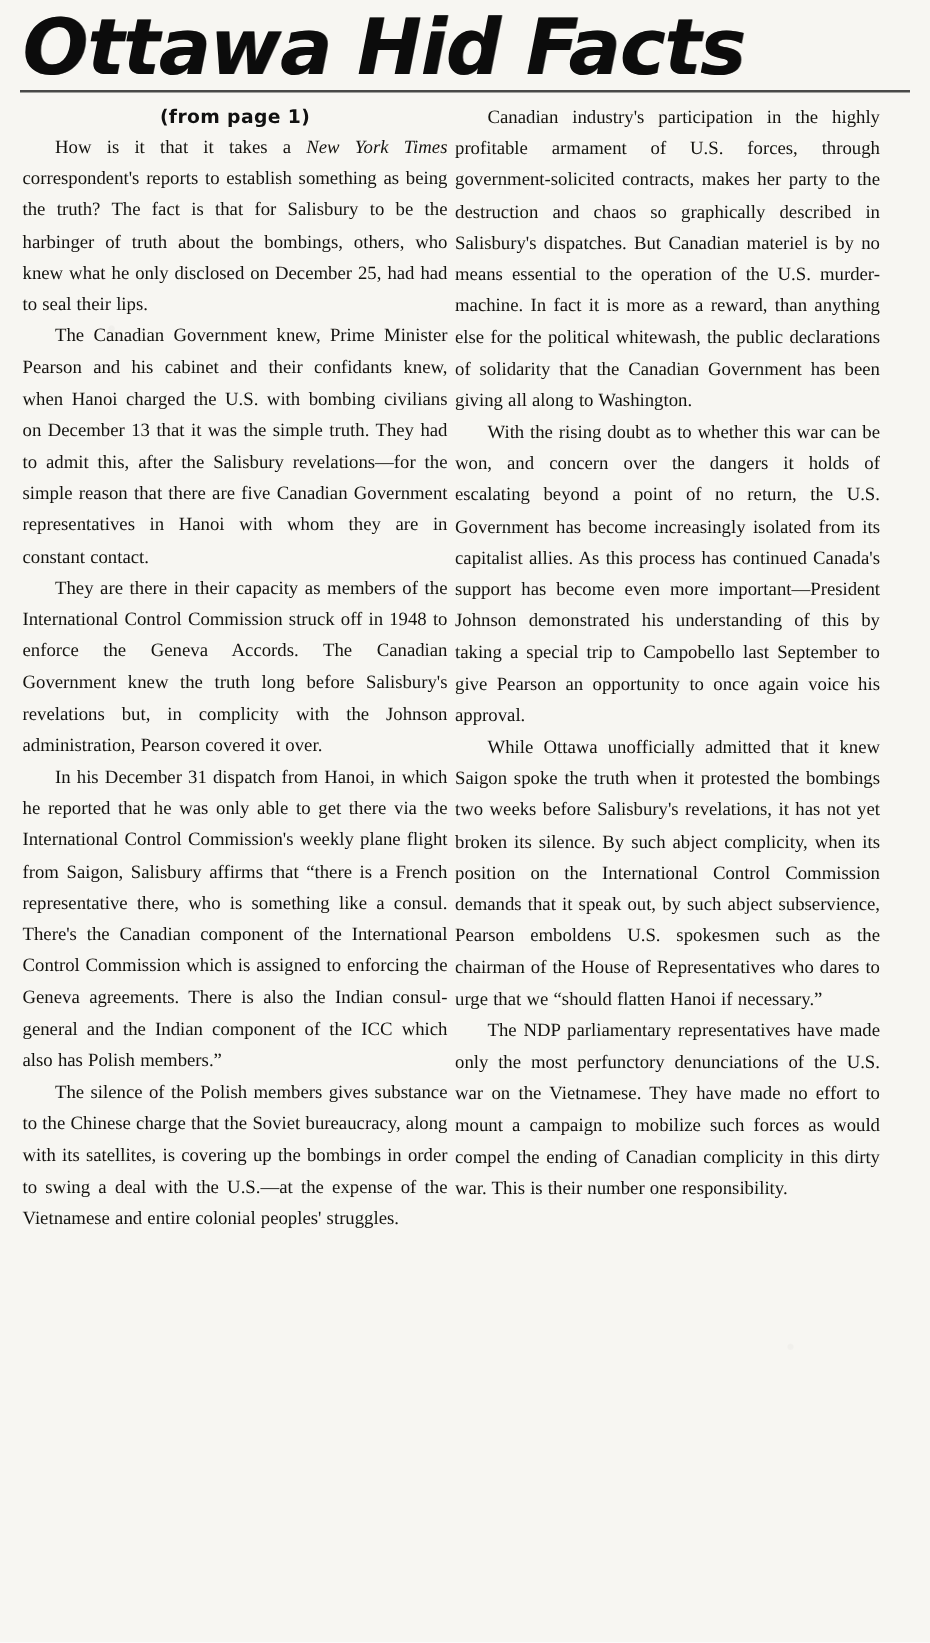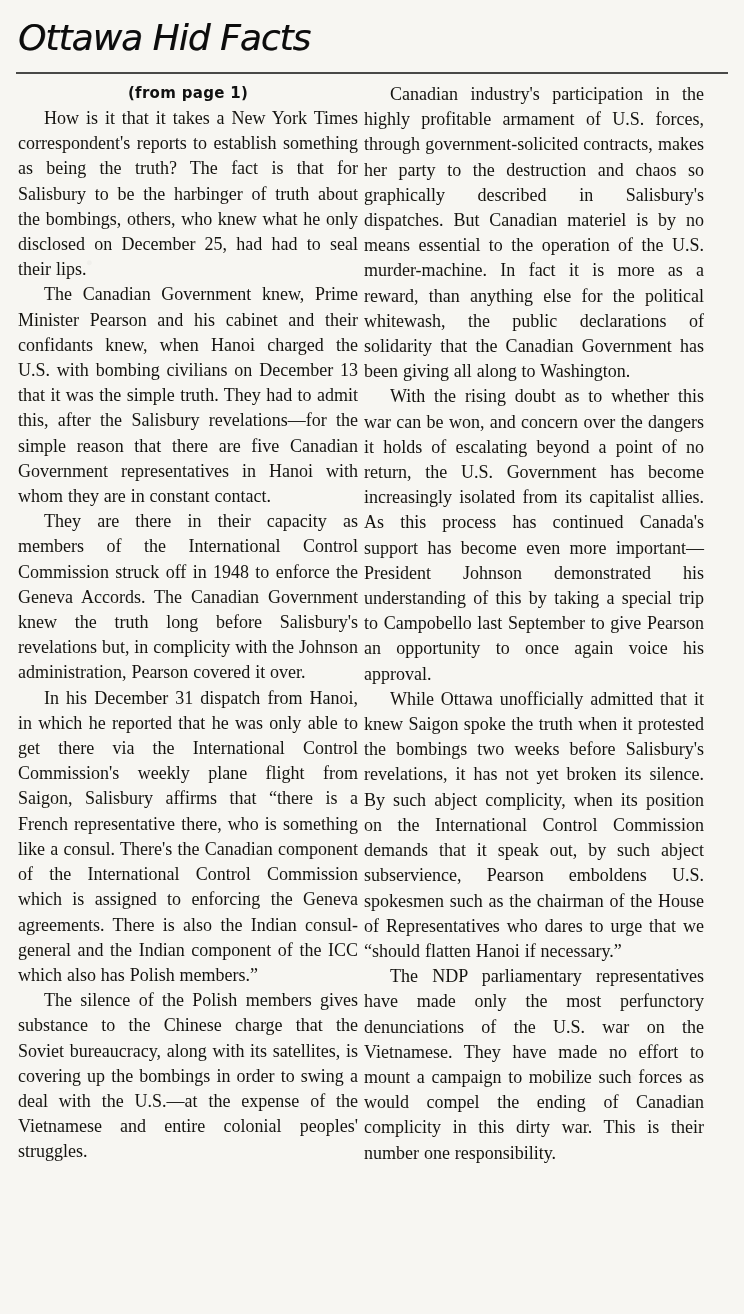--- a/index.html
+++ b/index.html
@@ -21,23 +21,23 @@
     background: #f7f6f2;
     background-image:
       radial-gradient(circle at 12% 20%, rgba(0,0,0,0.028) 0 2px, transparent 3px),
       radial-gradient(circle at 62% 55%, rgba(0,0,0,0.022) 0 2px, transparent 3px),
       radial-gradient(circle at 85% 82%, rgba(0,0,0,0.025) 0 2px, transparent 3px);
     box-sizing: border-box;
     padding: 6px 14px 0 14px;
   }
   .headline {
     font-family: "DejaVu Sans", sans-serif;
-    font-weight: normal;
+    font-weight: bold;
     font-style: italic;
-    font-size: 36px;
+    font-size: 62px;
     line-height: 60px;
     letter-spacing: -1px;
     color: #0c0c0c;
     margin: 2px 0 4px 4px;
     text-shadow: 0.5px 0 0 rgba(0,0,0,0.55);
   }
   .rule {
     height: 2px;
     background: #2a2a2a;
     margin: 0 2px 8px 2px;
@@ -55,32 +55,33 @@
   .from-page {
     font-family: "DejaVu Sans", sans-serif;
     font-weight: bold;
     font-size: 15px;
     text-align: center;
     margin: 2px 0 4px 0;
     letter-spacing: 0.3px;
   }
   p.body {
     margin: 0 0 0 0;
-    font-size: 18px;
+    font-size: 15px;
     line-height: 25.2px;
     text-align: justify;
     text-indent: 26px;
     text-justify: inter-word;
     word-spacing: 0.4px;
     color: #14130f;
   }
   p.body.first {
     text-indent: 26px;
   }
   .ital {
+    font-style: italic;
   }
   .col-right p.body:first-child {
     text-indent: 26px;
   }
 </style>
 </head>
 <body>
 
 <div class="page">
 

